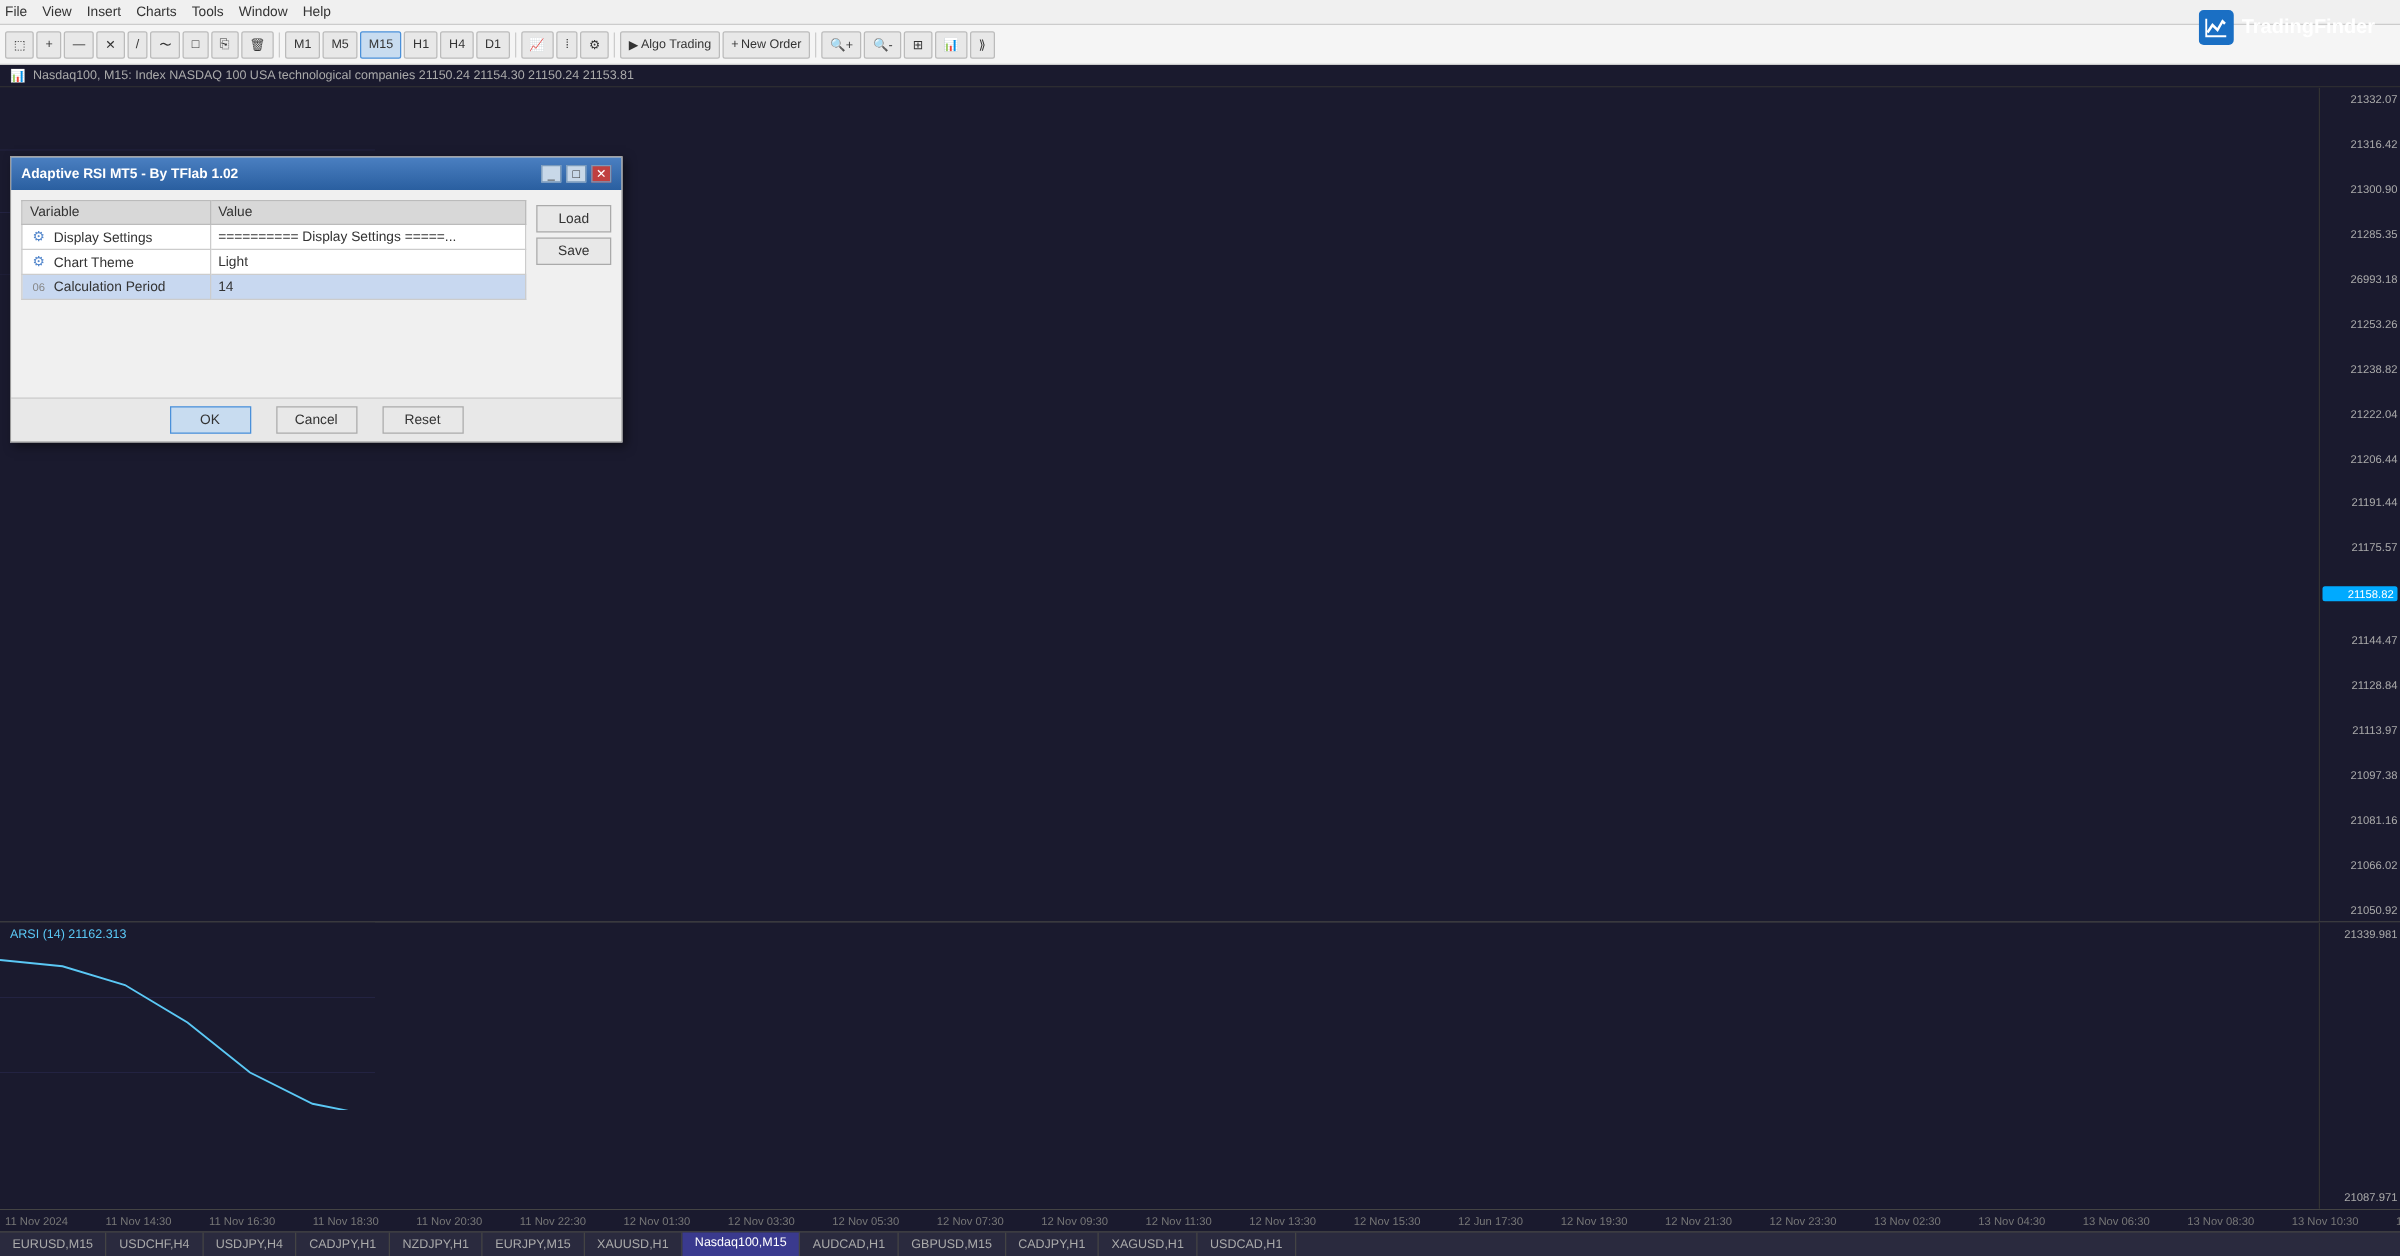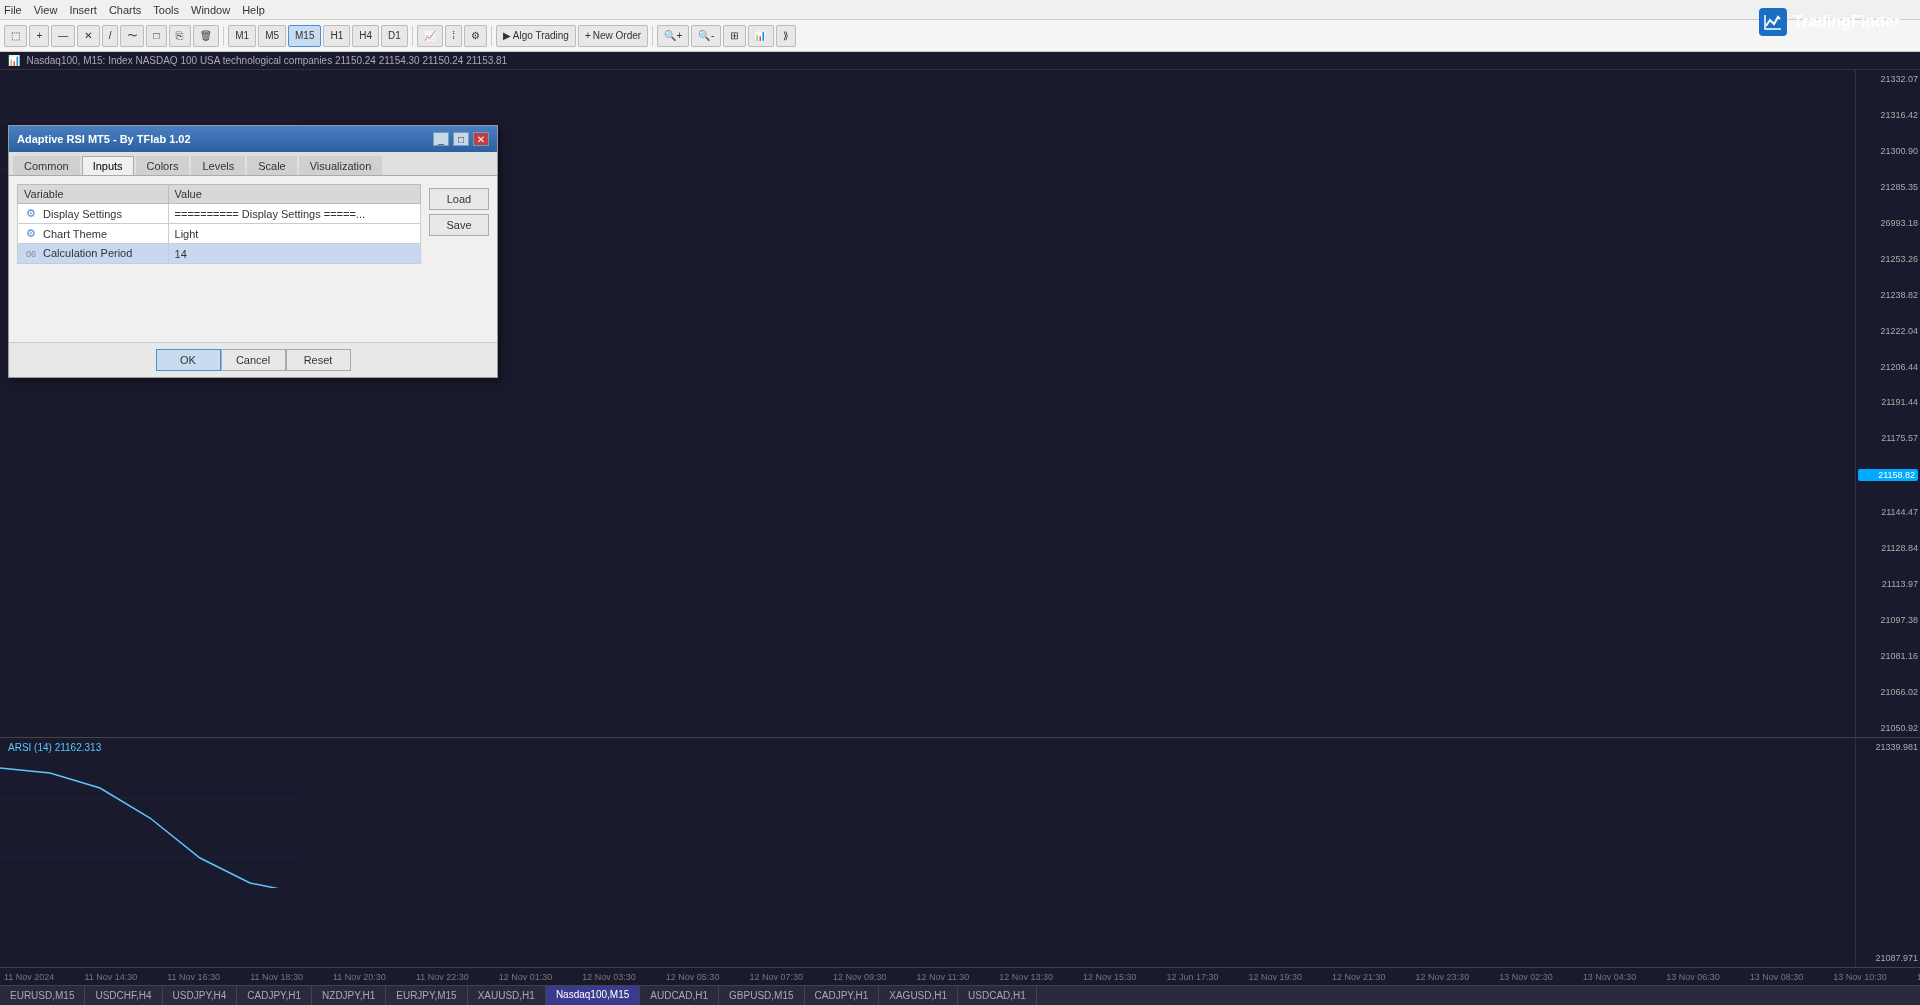--- a/index.html
+++ b/index.html
@@ -70,21 +70,21 @@
 
     
     #var-table { width: 100%; border-collapse: collapse; font-size: 11px; }
     #var-table th { background: #d8d8d8; border: 1px solid #bbb; padding: 3px 6px; text-align: left; font-weight: normal; color: #333; }
     #var-table td { border: 1px solid #ccc; padding: 2px 6px; color: #333; background: #fff; height: 20px; }
     #var-table tr.selected td { background: #c8d8f0; }
     .row-icon { width: 14px; height: 14px; display: inline-flex; align-items: center; justify-content: center; margin-right: 2px; }
     .dlg-action-btn { width: 60px; height: 22px; background: #e8e8e8; border: 1px solid #aaa; font-size: 11px; cursor: pointer; color: #333; }
 
     
-    #dialog-bottom { padding: 6px 8px; display: flex; justify-content: center; gap: 0; border-top: 1px solid #ccc; background: #e8e8e8; }
+    #dialog-bottom { padding: 6px 8px; display: flex; justify-content: center; gap: 20px; border-top: 1px solid #ccc; background: #e8e8e8; }
     .dlg-btn { width: 65px; height: 22px; font-size: 11px; cursor: pointer; border: 1px solid #aaa; background: #e8e8e8; color: #333; }
     .dlg-btn.default { background: #c8dcf0; border-color: #4a90d9; }
   </style>
 </head>
 <body>
 
 <div id="menu-bar">
   <span>File</span>
   <span>View</span>
   <span>Insert</span>
@@ -451,28 +451,20 @@
 
     <div id="dialog-titlebar">
       <span id="dialog-title">Adaptive RSI MT5 - By TFlab 1.02</span>
       <div id="dialog-controls">
         <div class="dlg-ctrl">_</div>
         <div class="dlg-ctrl">□</div>
         <div class="dlg-ctrl close">✕</div>
       </div>
     </div>
 
-    <div id="dialog-tabs">
-      <div class="dlg-tab">Common</div>
-      <div class="dlg-tab active">Inputs</div>
-      <div class="dlg-tab">Colors</div>
-      <div class="dlg-tab">Levels</div>
-      <div class="dlg-tab">Scale</div>
-      <div class="dlg-tab">Visualization</div>
-    </div>
 
     <div id="dialog-content">
       <div style="display:flex; gap:8px;">
 
         <div style="flex:1;">
           <table id="var-table">
             <thead>
               <tr>
                 <th>Variable</th>
                 <th>Value</th>

